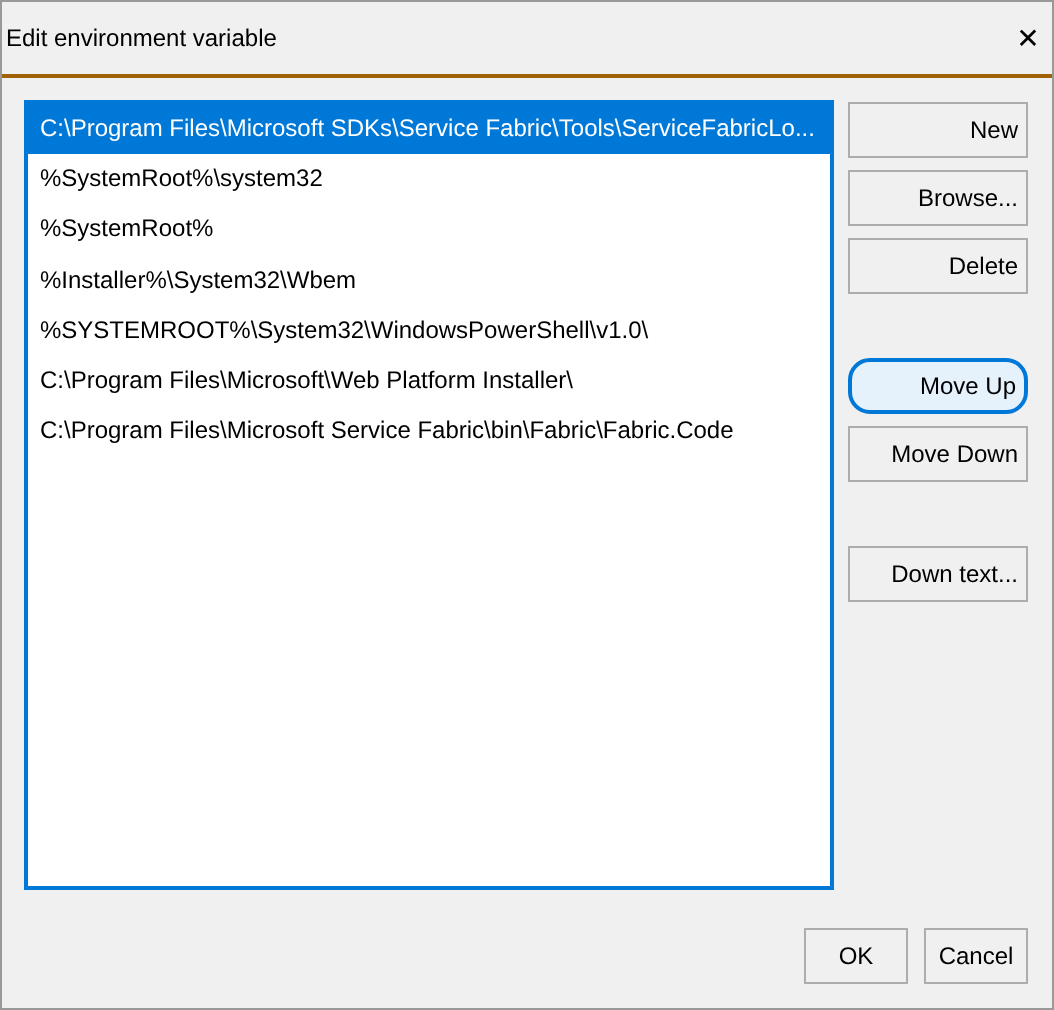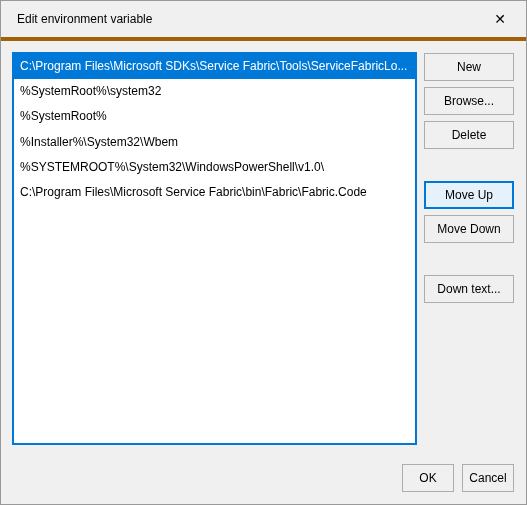--- a/index.html
+++ b/index.html
@@ -24,25 +24,25 @@
       height: 505px;
       background: #f0f0f0;
       border: 1px solid #999;
       box-shadow: 2px 2px 10px rgba(0,0,0,0.3);
       display: flex;
       flex-direction: column;
     }
 
     .title-bar {
       background: #f0f0f0;
-      padding: 8px 16px;
+      padding: 8px 2px;
       display: flex;
       align-items: center;
       justify-content: space-between;
-      border-bottom: 4px solid #a16207;
+      border-bottom: 2px solid #a16207;
       flex-shrink: 0;
     }
 
     .title-bar-text {
       font-size: 12px;
       color: #000;
     }
 
     .close-btn {
       width: 20px;
@@ -95,29 +95,30 @@
       width: 90px;
     }
 
     .btn {
       width: 90px;
       height: 28px;
       background: #f0f0f0;
       border: 1px solid #adadad;
       cursor: pointer;
       font-size: 12px;
-      text-align: center;
+      text-align: right;
       padding: 0 4px;
       color: #000;
     }
 
     .btn.primary {
       background: #e5f1fb;
       border-color: #0078d7;
       border-width: 2px;
+      border-radius: 11px;
     }
 
     .btn-spacer {
       flex: 1;
       max-height: 20px;
     }
 
     .dialog-footer {
       display: flex;
       justify-content: flex-end;
@@ -146,20 +147,21 @@
     <button class="close-btn">✕</button>
   </div>
 
   <div class="dialog-content">
     <div class="list-panel">
     <div class="list-item selected">C:\Program Files\Microsoft SDKs\Service Fabric\Tools\ServiceFabricLo...</div>
         <div class="list-item">%SystemRoot%\system32</div>
         <div class="list-item">%SystemRoot%</div>
         <div class="list-item">%Installer%\System32\Wbem</div>
         <div class="list-item">%SYSTEMROOT%\System32\WindowsPowerShell\v1.0\</div>
+        <div class="list-item">C:\Program Files\Microsoft\Web Platform Installer\</div>
         <div class="list-item">C:\Program Files\Microsoft Service Fabric\bin\Fabric\Fabric.Code</div>
       </div>
 
     <div class="button-panel">
       <button class="btn">New</button>
       <button class="btn">Browse...</button>
       <button class="btn">Delete</button>
       <div class="btn-spacer"></div>
       <button class="btn primary">Move Up</button>
       <button class="btn">Move Down</button>

